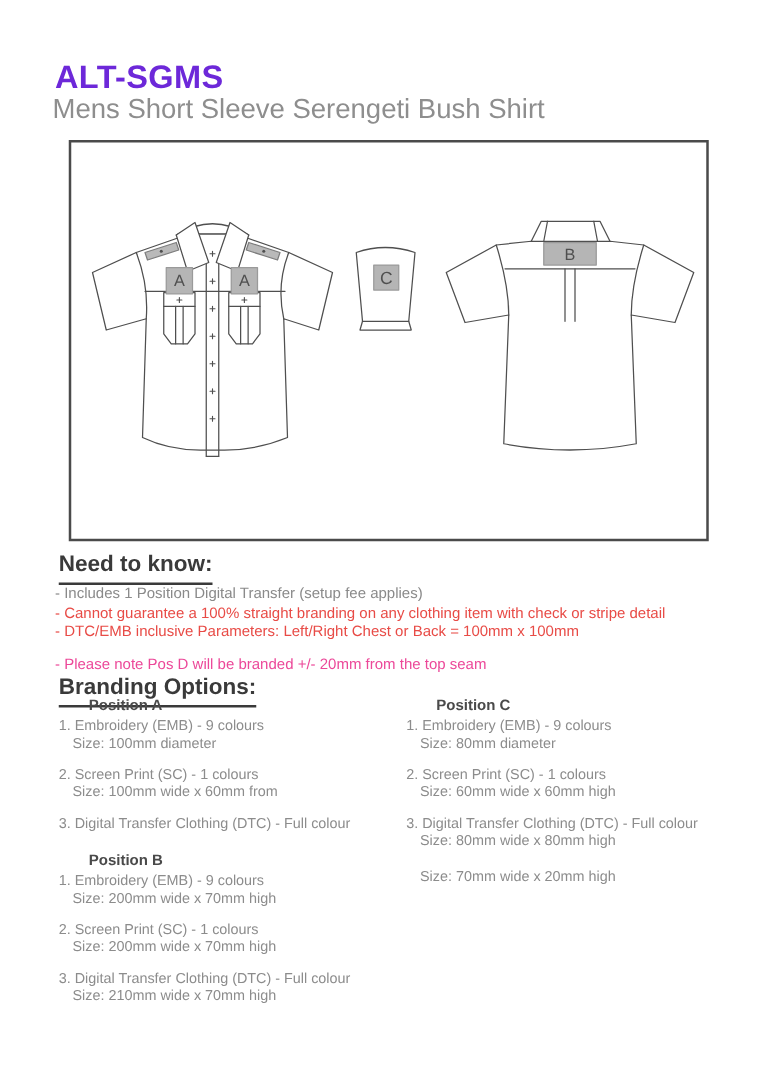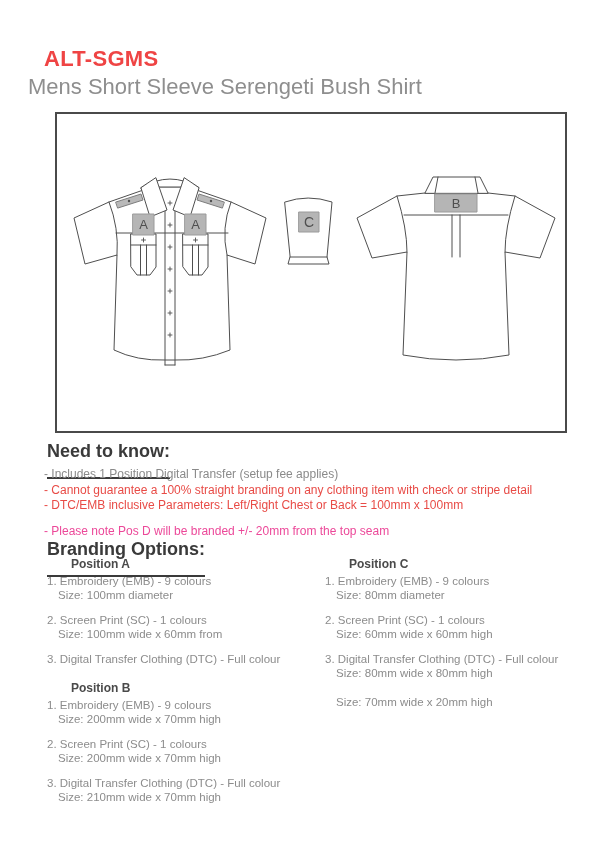--- a/index.html
+++ b/index.html
@@ -1,26 +1,26 @@
 <!DOCTYPE html>
 <html><head>
 <meta charset="utf-8">
 <style>
   html,body{margin:0;padding:0;}
   body{
     width:613px;height:859px;background:#ffffff;position:relative;
     font-family:"Liberation Sans", sans-serif;overflow:hidden;
   }
   .abs{position:absolute;}
-  .title{left:44px;top:46px;font-size:22px;font-weight:bold;color:#ef4444;letter-spacing:.3px;}
-  .subtitle{left:28px;top:74px;font-size:22px;color:#8e8e8e;}
+  .title{left:44px;top:46px;font-size:26px;font-weight:bold;color:#6d28d9;letter-spacing:.3px;}
+  .subtitle{left:42px;top:74px;font-size:22px;color:#8e8e8e;}
   .diagram-box{left:55px;top:112px;width:508px;height:317px;border:2px solid #4a4a4a;}
   .section-heading{
     font-size:18px;font-weight:bold;color:#3a3a3a;
-    border-bottom:2px solid #3a3a3a;padding-bottom:15px;display:inline-block;
+    border-bottom:2px solid #3a3a3a;padding-bottom:4px;display:inline-block;
   }
   .need-heading{left:47px;top:441px;}
   .branding-heading{left:47px;top:539px;}
   .note{left:44px;font-size:12px;white-space:nowrap;}
   .note-0{top:467px;color:#8a8a8a;}
   .note-1{top:483px;color:#e84b46;}
   .note-2{top:498px;color:#e84b46;}
   .note-3{top:524px;color:#ec4899;}
   .note b{font-weight:normal;}
   .col{top:557px;width:268px;}

